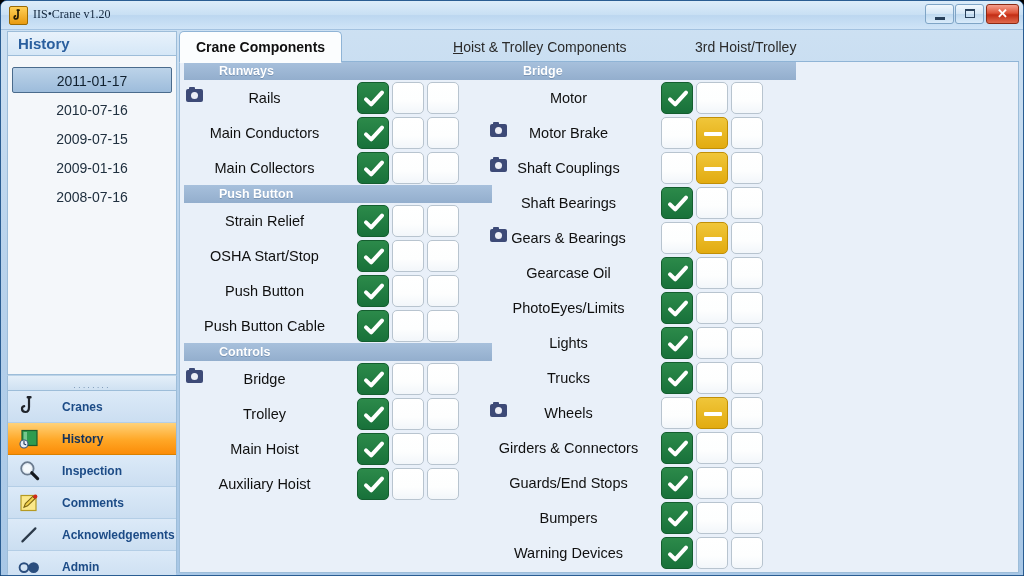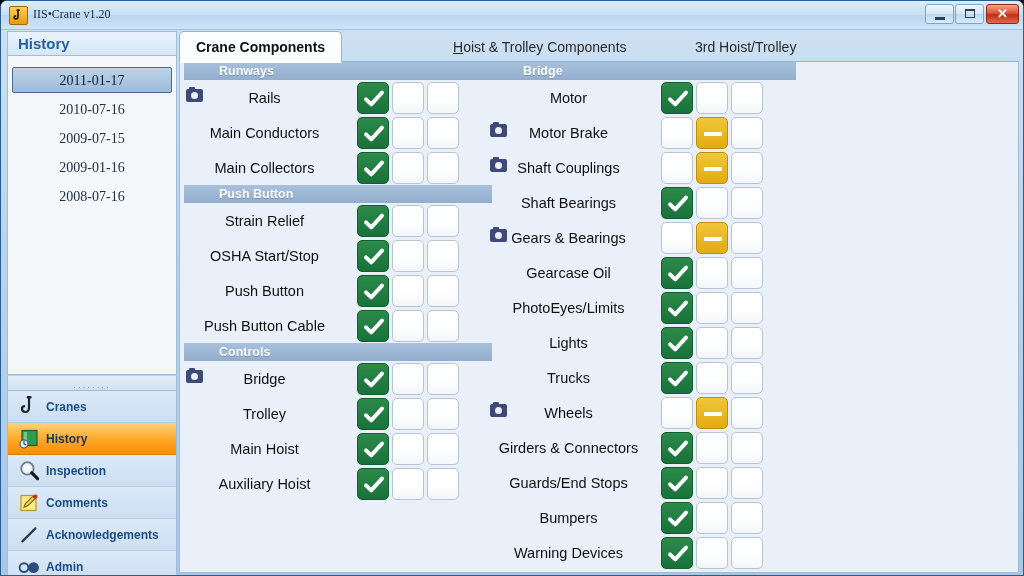--- a/index.html
+++ b/index.html
@@ -66,21 +66,21 @@
     padding-left:10px;box-sizing:border-box;
   }
   #history-list{
     position:absolute;left:0;top:24px;width:170px;height:320px;
     background:#f4f7fa;border:1px solid #9dbdd9;
     box-sizing:border-box;padding-top:8px;
   }
   .hist-item{
     height:26px;line-height:26px;text-align:center;
     font-size:14px;color:#20303f;margin:3px 4px;
-    font-family:Liberation Serif, serif;
+    font-family:Liberation Sans, sans-serif;
     border:1px solid transparent;box-sizing:border-box;
   }
   .hist-item.sel{
     background:linear-gradient(180deg,#bcd3e9,#9dbcdb);
     border:1px solid #4a6b8c;border-radius:2px;
     font-weight:normal;color:#10202f;
   }
   #splitter{
     position:absolute;left:0;top:344px;width:170px;height:16px;
     background:linear-gradient(180deg,#e4eff9,#cfe1f2);
@@ -99,21 +99,21 @@
     position:relative;height:32px;display:flex;align-items:center;
     border-bottom:1px solid #b4cee6;
     background:linear-gradient(180deg,#dceaf8 0%,#cbdef1 100%);
     padding-left:8px;box-sizing:border-box;
   }
   .nav-item .nav-ico{
     width:26px;height:24px;flex:0 0 26px;display:flex;
     align-items:center;justify-content:center;
   }
   .nav-item .nav-lbl{
-    margin-left:4px;font-size:12px;font-weight:bold;color:#1c4b86;
+    margin-left:20px;font-size:12px;font-weight:bold;color:#1c4b86;
     white-space:nowrap;
   }
   .nav-item.sel{
     background:linear-gradient(180deg,#ffd27a 0%,#ffa726 55%,#fb8c08 100%);
     border-bottom:1px solid #d98000;
   }
   .nav-item.sel .nav-lbl{color:#12325c;}
 
   
   #tabstrip{

